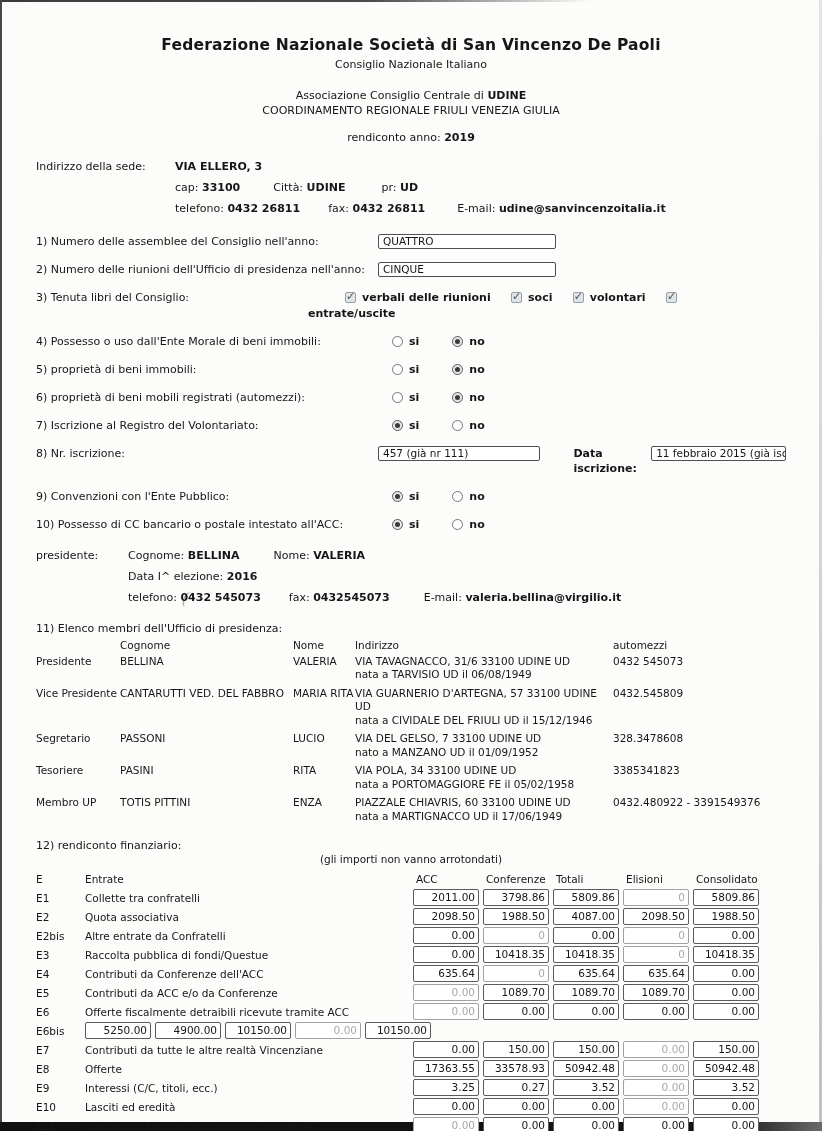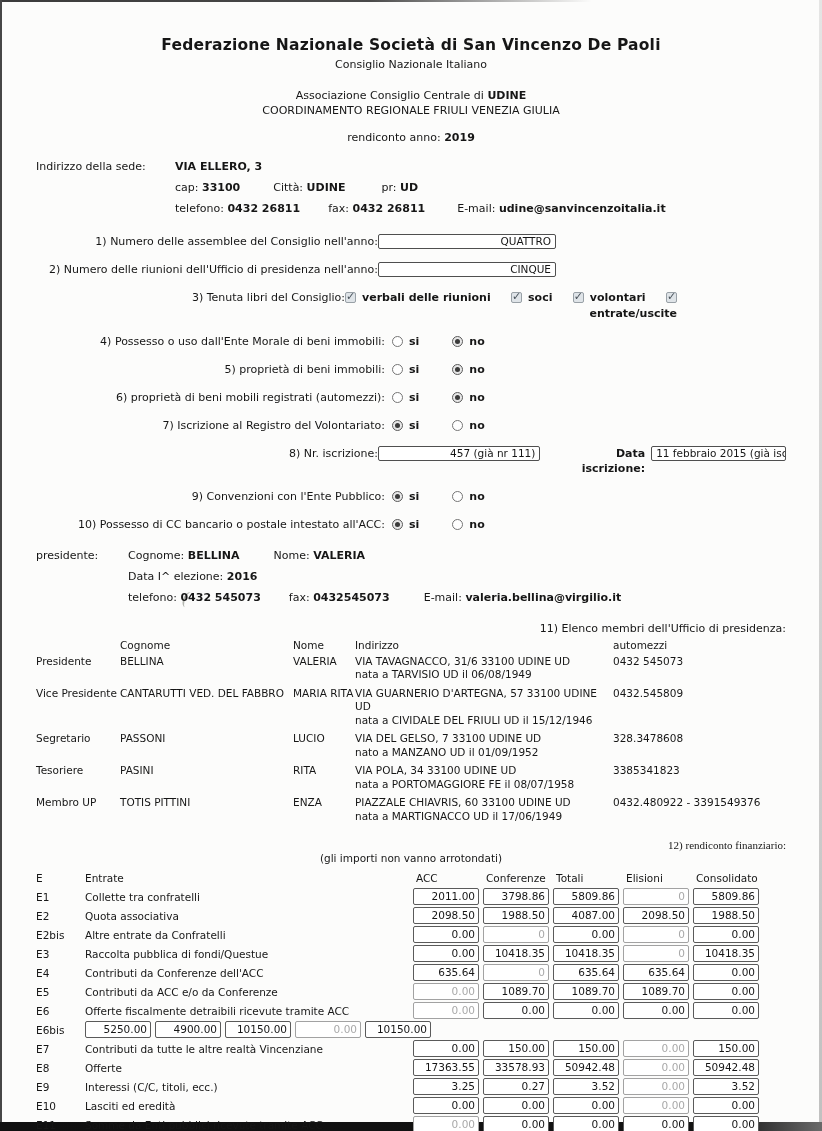--- a/index.html
+++ b/index.html
@@ -28,21 +28,21 @@
   .subtitle { font-size:11px; margin-top:4px; }
   .assoc-block { margin-top:17px; font-size:11px; line-height:15px; }
   .rendline { margin-top:13px; font-size:11px; }
   .sede { margin-top:12px; font-size:11px; }
   .sede-row { display:flex; line-height:21px; }
   .sede-lab { width:139px; flex:none; }
   .gap { display:inline-block; }
 
   
   .questions { margin-top:15px; font-size:11px; }
-  .q-row { display:flex; align-items:flex-start; margin-bottom:13px; line-height:15px; min-height:15px;text-align:right; }
+  .q-row { display:flex; align-items:flex-start; margin-bottom:13px; line-height:15px; min-height:15px; }
   .q-label { width:342px; flex:none; }
   .q-row.yesno .q-label { width:349px; }
   .q-row.checks .q-label { width:309px; }
   .tbox { border:1px solid #4f4f4f; background:#fff; border-radius:2px; height:15px;
           line-height:13px; padding:0 4px; font-size:10.5px; overflow:hidden; white-space:nowrap; }
   .tbox.w-q { width:178px; }
   .checks-area { width:332px; }
   .checks-line { display:flex; justify-content:space-between; align-items:center; }
   .cb-item { display:flex; align-items:center; gap:6px; font-weight:bold; }
   .cb { position:relative; width:11px; height:11px; flex:none; border:1px solid #98a0a6;
@@ -61,32 +61,32 @@
   .tbox.w-data { width:178px; }
 
   
   .pres { font-size:11px; margin-top:2px; }
   .pres-row { display:flex; line-height:21px; }
   .pres-lab { width:92px; flex:none; }
   .mr34 { margin-right:34px; } .mr28 { margin-right:28px; }
 
   
   .members { margin-top:14px; font-size:10.5px; }
-  .m-heading { text-align:right; font-size:11px; margin-bottom:4px; }
+  .m-heading { text-align:left; font-size:11px; margin-bottom:4px; }
   .m-row { display:flex; line-height:13.5px; margin-bottom:5px; }
   .m-head { margin-bottom:2px; }
   .m-role { width:84px; flex:none; }
   .m-cognome { width:173px; flex:none; }
   .m-nome { width:62px; flex:none; }
   .m-ind { width:258px; flex:none; }
   .m-tel { flex:1; }
 
   
   .rend { margin-top:16px; font-size:10.5px; }
-  .r-heading { text-align:right; font-size:11px;font-family:Liberation Serif, serif; }
+  .r-heading { text-align:left; font-size:11px; }
   .r-note { text-align:center; margin-top:1px; }
   .r-table { margin-top:6px; }
   .r-row { display:flex; align-items:center; margin-bottom:2px; height:17px; }
   .r-head { height:15px; margin-bottom:3px; }
   .r-code { width:49px; flex:none; }
   .r-label { width:328px; flex:none; white-space:nowrap; overflow:hidden; }
   .r-cells { display:flex; gap:4px; }
   .r-cell { width:66px; flex:none; padding-left:3px; }
   .tbox.money { width:66px; height:17px; line-height:15px; text-align:right; padding:0 3px;
                 border-color:#5a5a5a; }
@@ -324,21 +324,21 @@
               <div>nato a MANZANO UD il 01/09/1952</div>
             </span>
             <span class="m-tel">328.3478608</span>
           </div>
           <div class="m-row">
             <span class="m-role">Tesoriere</span>
             <span class="m-cognome">PASINI</span>
             <span class="m-nome">RITA</span>
             <span class="m-ind">
               <div>VIA POLA, 34 33100 UDINE UD</div>
-              <div>nata a PORTOMAGGIORE FE il 08/07/1958</div>
+              <div>nata a PORTOMAGGIORE FE il 05/02/1958</div>
             </span>
             <span class="m-tel">3385341823</span>
           </div>
           <div class="m-row">
             <span class="m-role">Membro UP</span>
             <span class="m-cognome">TOTIS PITTINI</span>
             <span class="m-nome">ENZA</span>
             <span class="m-ind">
               <div>PIAZZALE CHIAVRIS, 60 33100 UDINE UD</div>
               <div>nata a MARTIGNACCO UD il 17/06/1949</div>

